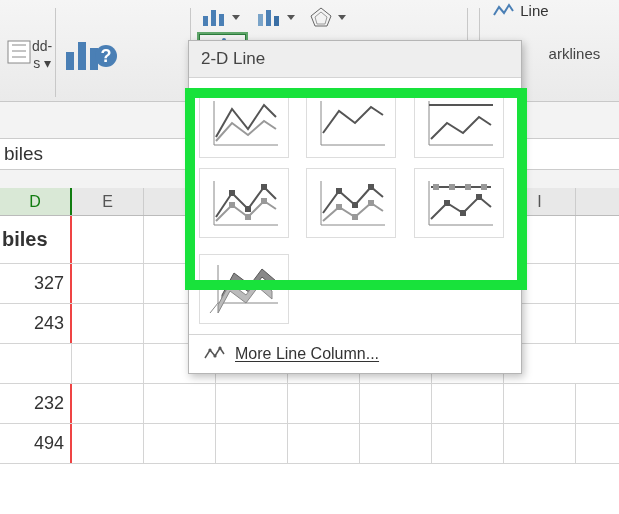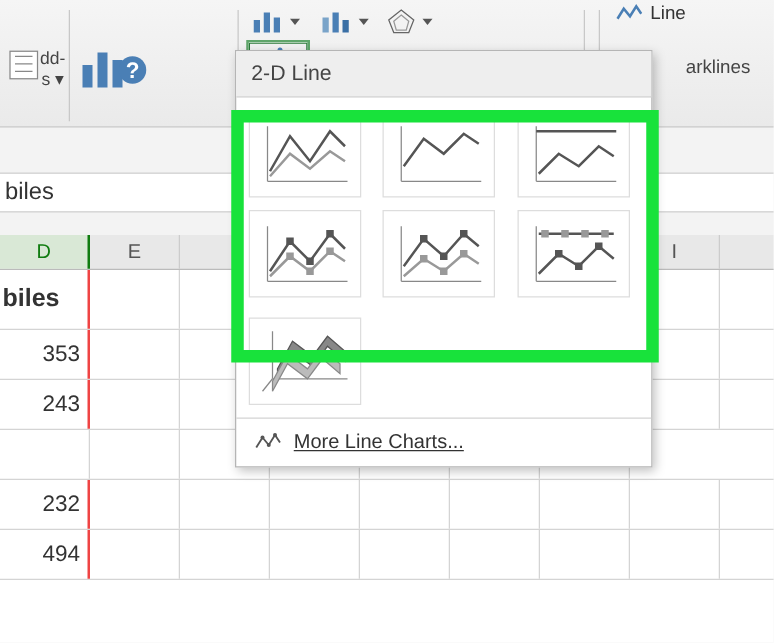--- a/index.html
+++ b/index.html
@@ -318,21 +318,21 @@
       <div class="cell first header-cell">biles</div>
       <div class="cell"></div>
         <div class="cell"></div>
         <div class="cell"></div>
         <div class="cell"></div>
         <div class="cell"></div>
         <div class="cell"></div>
         <div class="cell"></div>
     </div>
     <div class="row">
-        <div class="cell first">353</div>
+        <div class="cell first">327</div>
         <div class="cell"></div>
         <div class="cell"></div>
         <div class="cell"></div>
         <div class="cell"></div>
         <div class="cell"></div>
         <div class="cell"></div>
         <div class="cell"></div>
       </div>
     <div class="row">
         <div class="cell first">243</div>
@@ -457,17 +457,17 @@
       </svg>
     </div>
   </div>
   <div class="dd-more">
     <svg width="22" height="16">
         <polyline points="2,12 7,4 12,10 17,2 21,8" fill="none" stroke="#555" stroke-width="1.5"></polyline>
         <circle cx="7" cy="4" r="1.6" fill="#555"></circle>
         <circle cx="12" cy="10" r="1.6" fill="#555"></circle>
         <circle cx="17" cy="2" r="1.6" fill="#555"></circle>
       </svg>
-    <span class="text">More Line Charts...</span>
+    <span class="text">More Line Column...</span>
   </div>
 </div>
 
 <div class="green-box"></div>
 
 </body></html>

